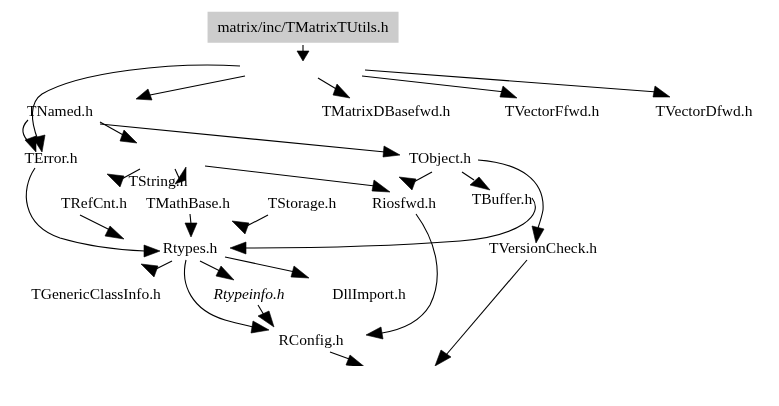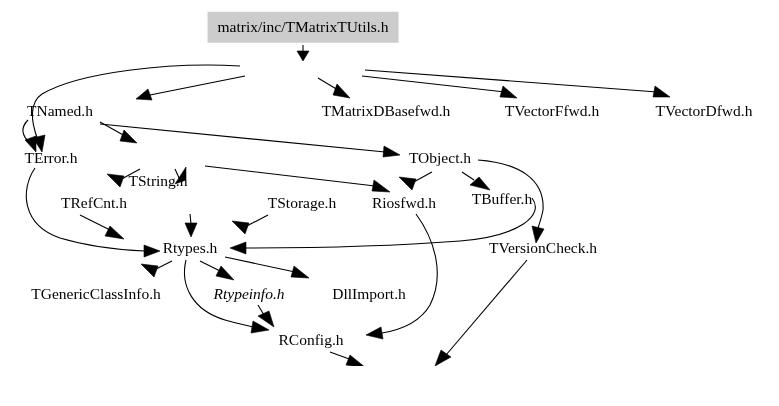--- a/index.html
+++ b/index.html
@@ -209,20 +209,21 @@
   <div class="node-label" style="left:704px; top:111px;">TVectorDfwd.h</div>
 
   <div class="node-label" style="left:51px; top:158px;">TError.h</div>
 
   <div class="node-label" style="left:158px; top:158px;margin-top:23px;">TString.h</div>
 
   <div class="node-label" style="left:440px; top:158px;">TObject.h</div>
 
   <div class="node-label" style="left:73px; top:203px;margin-left:21px;">TRefCnt.h</div>
 
+  <div class="node-label" style="left:188px; top:203px;">TMathBase.h</div>
 
   <div class="node-label" style="left:302px; top:203px;">TStorage.h</div>
 
   <div class="node-label" style="left:404px; top:203px;">Riosfwd.h</div>
 
   <div class="node-label" style="left:502px; top:199px;">TBuffer.h</div>
 
   <div class="node-label" style="left:190px; top:248px;">Rtypes.h</div>
 
   <div class="node-label" style="left:543px; top:248px;">TVersionCheck.h</div>

